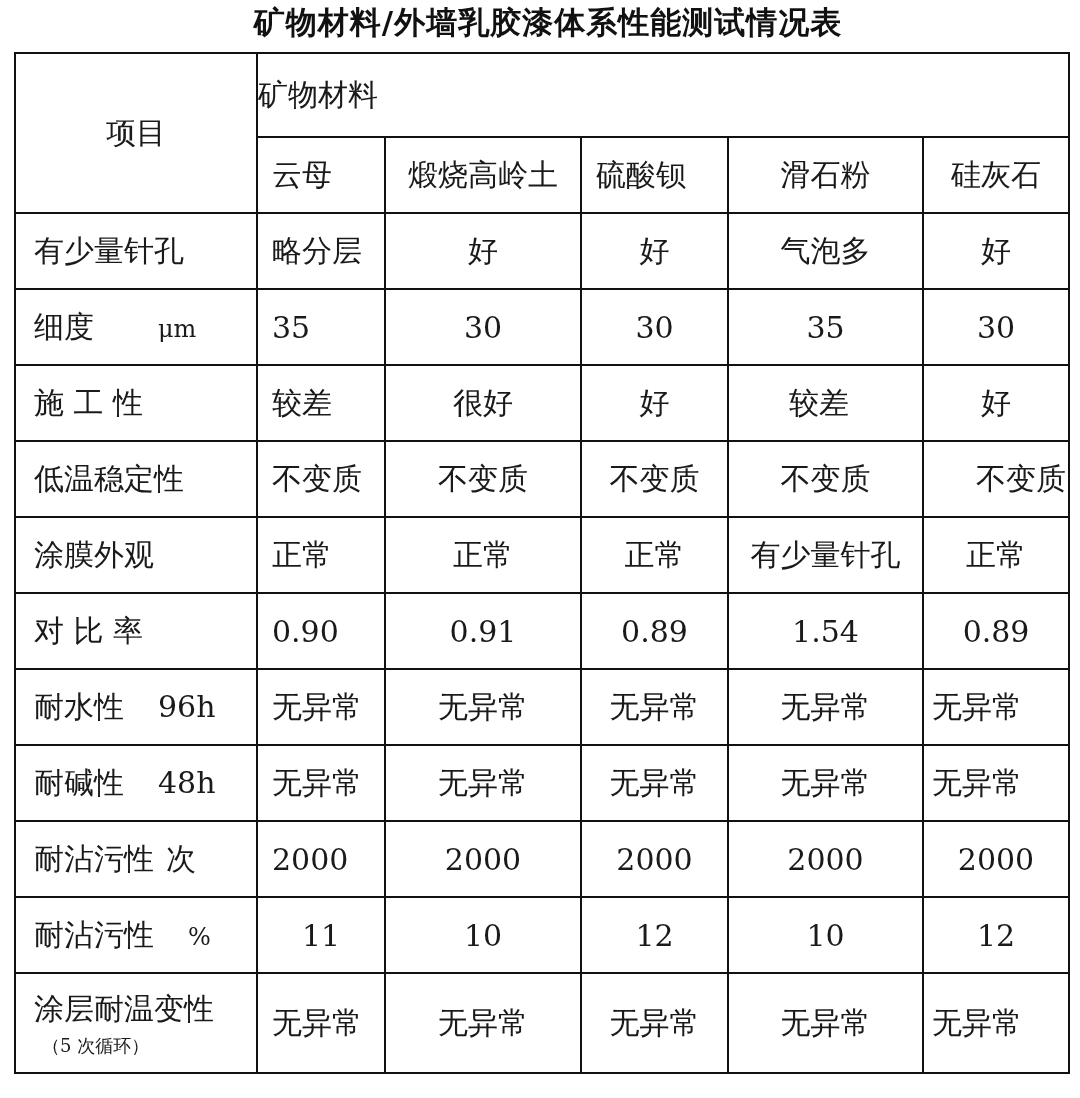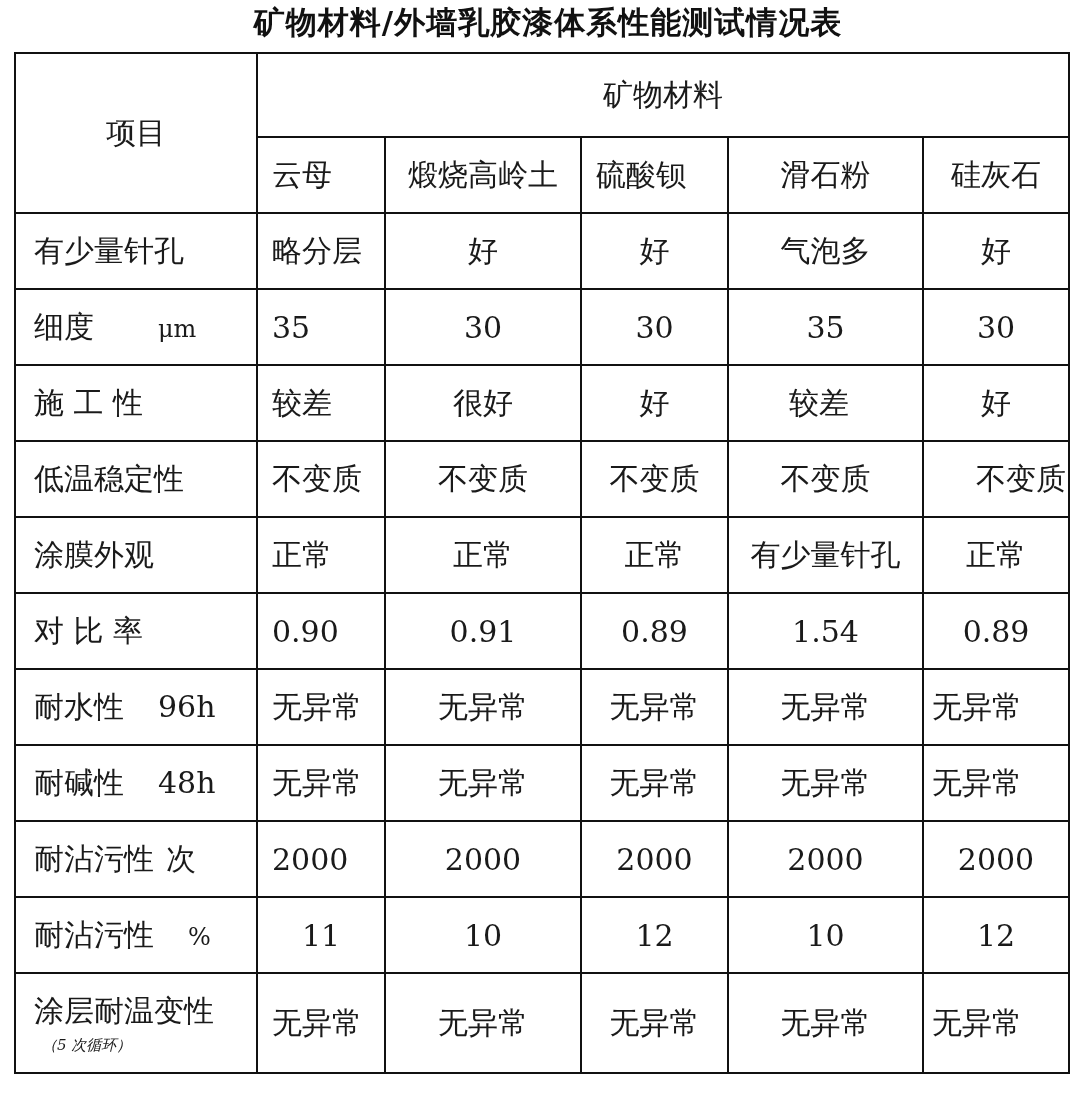--- a/index.html
+++ b/index.html
@@ -5,27 +5,27 @@
   html, body { margin:0; padding:0; background:#ffffff; }
   body { width:1080px; height:1098px; position:relative; overflow:hidden;
          font-family: "DejaVu Serif", "Liberation Serif", serif; color:#1a1a1a; }
   .title { position:absolute; left:8px; top:2px; width:1080px; text-align:center;
            font-family: "DejaVu Sans", "Liberation Sans", sans-serif;
            font-size:31px; font-weight:bold; letter-spacing:1px; color:#111; }
   table { position:absolute; left:14px; top:52px; border-collapse:collapse;
           table-layout:fixed; width:1054px; }
   td { border:2.5px solid #111; font-size:30px; padding:0; height:74px;
        vertical-align:middle; white-space:nowrap; overflow:hidden; }
-  .hdr-top { height:82px; text-align:center; }
+  .hdr-top { height:82px; text-align:left; }
   .hdr-sub { height:74px; }
   .item { padding-left:18px; text-align:left; }
   .c { text-align:center; }
   .l { text-align:left; padding-left:14px; }
   .last-row td { height:98px; }
-  .sub-note { display:block; font-size:15px; padding-left:8px; margin-top:4px;font-style:italic; }
+  .sub-note { display:block; font-size:18px; padding-left:8px; margin-top:4px; }
   .unit { display:inline-block; }
 </style>
 </head>
 <body>
 
 <div class="title">矿物材料/外墙乳胶漆体系性能测试情况表</div>
 
 <table>
   <colgroup>
     <col style="width:242px">

